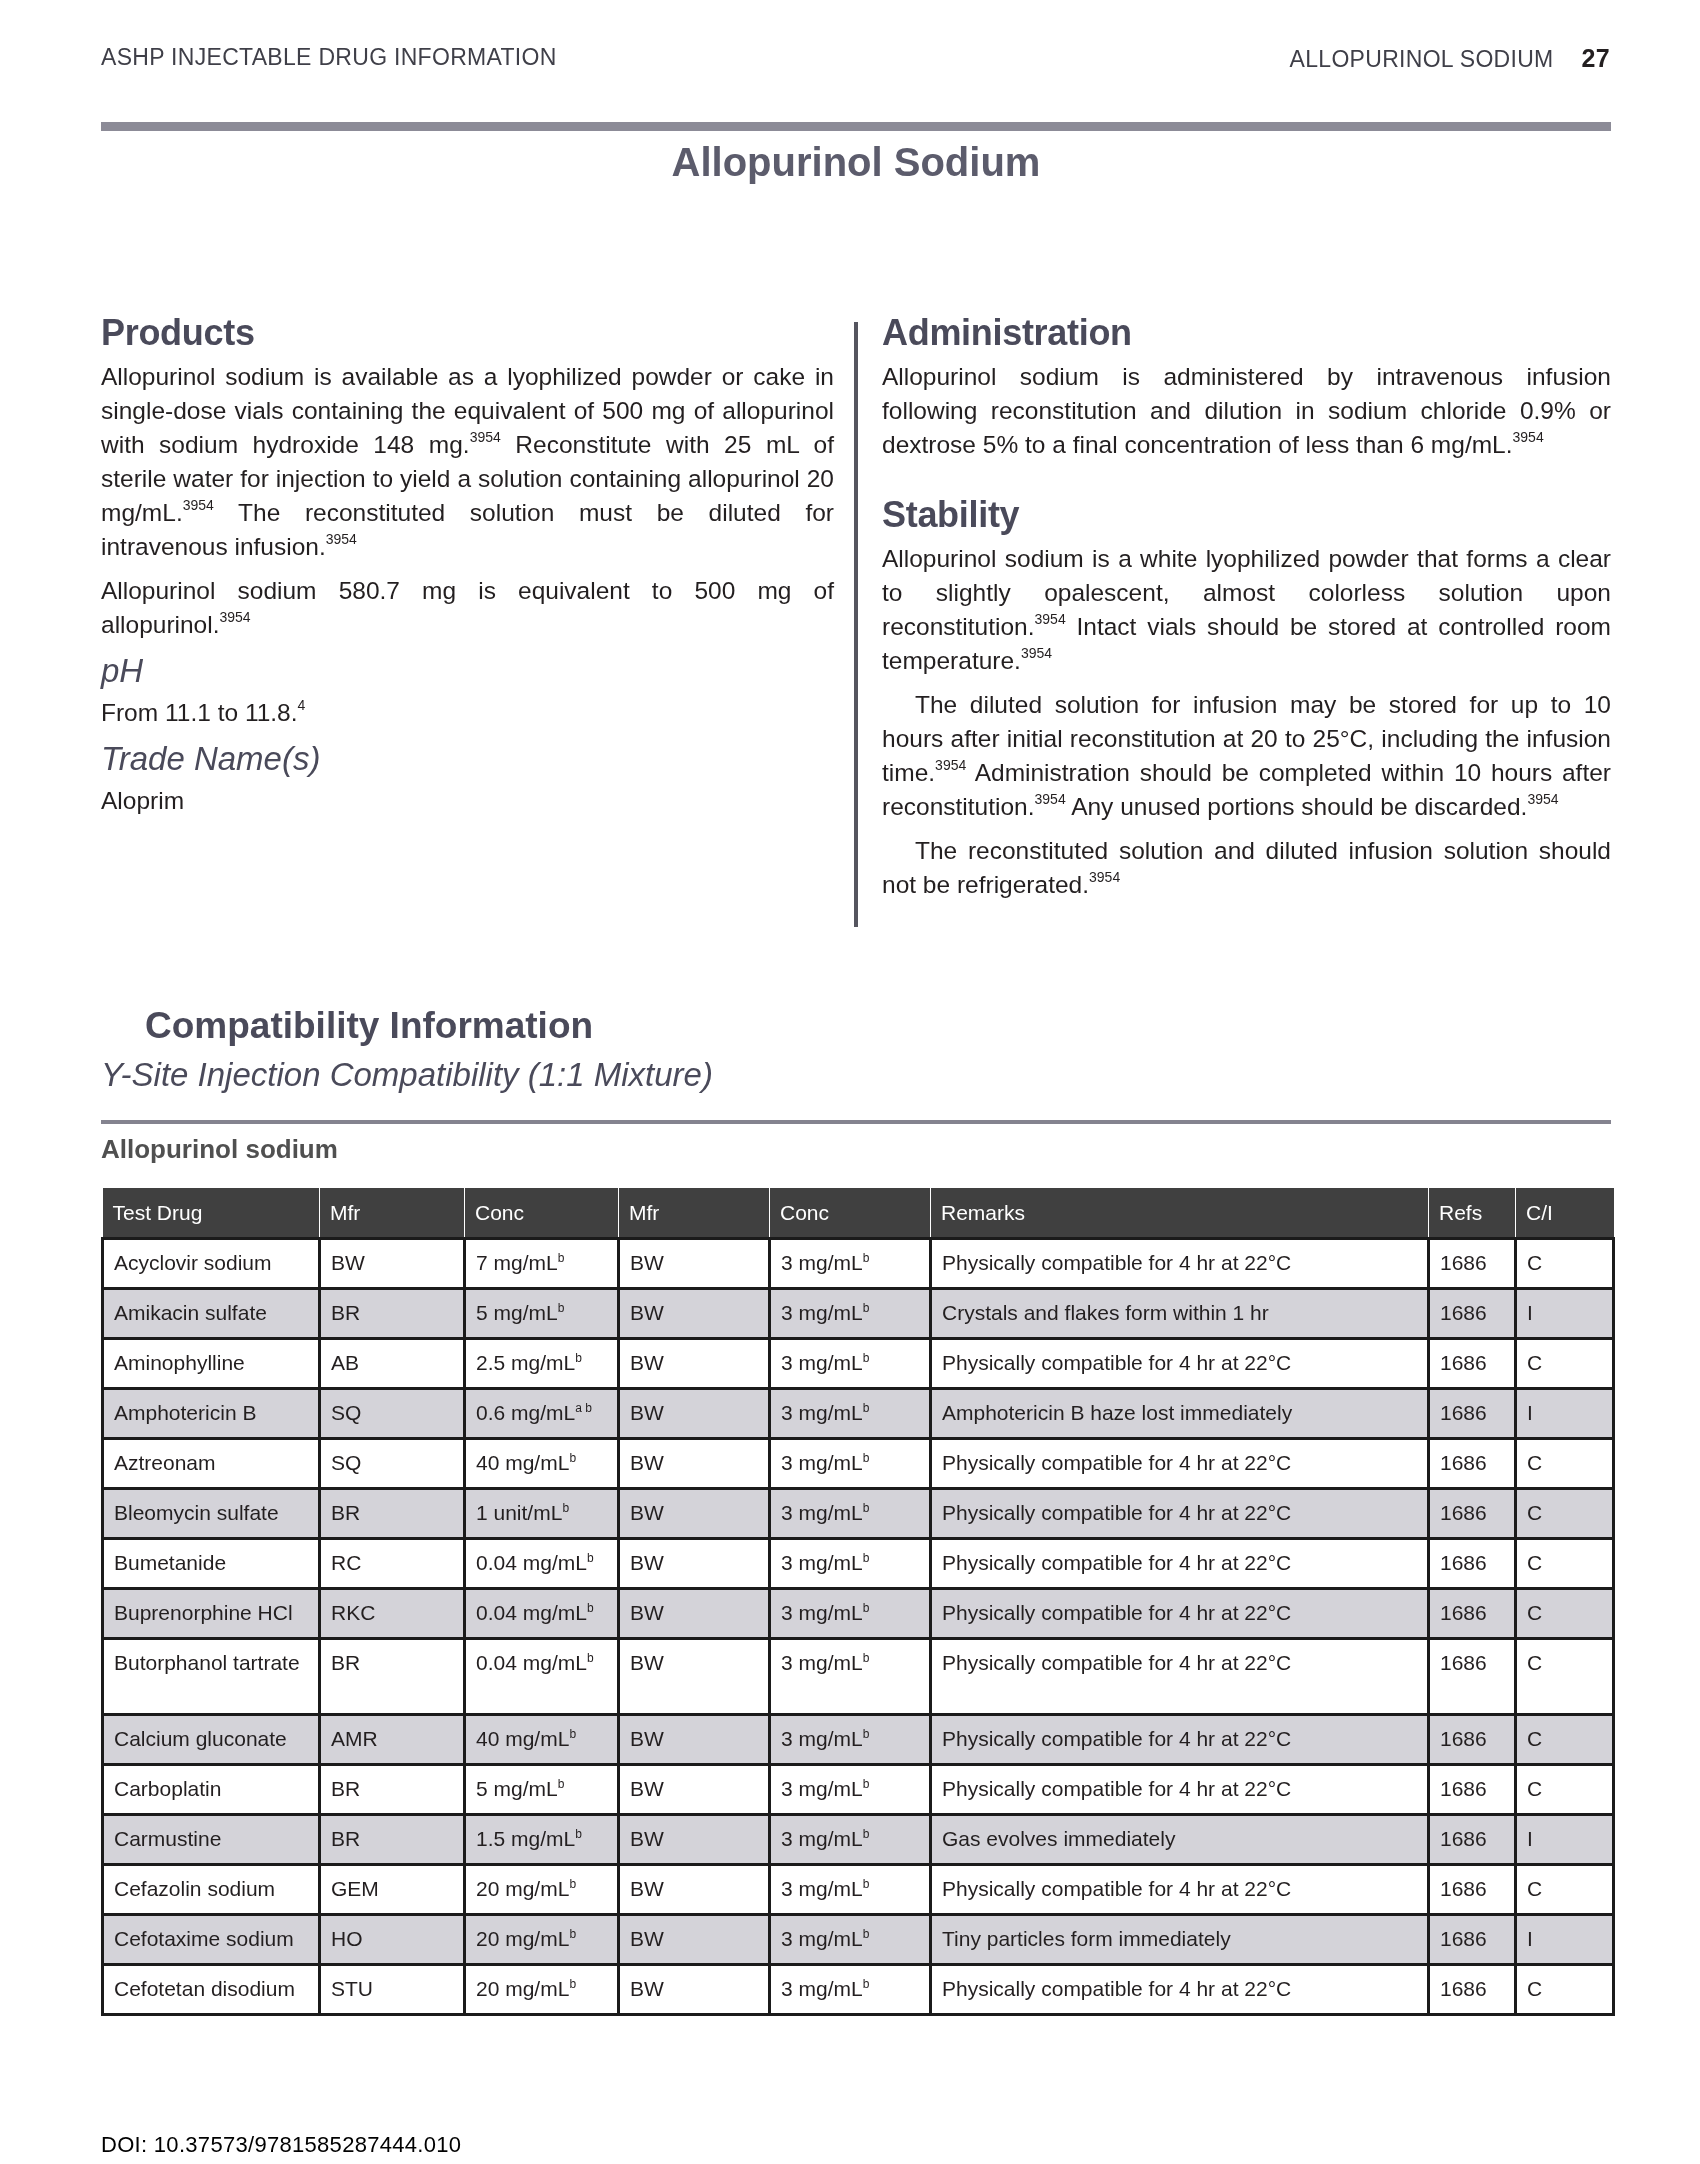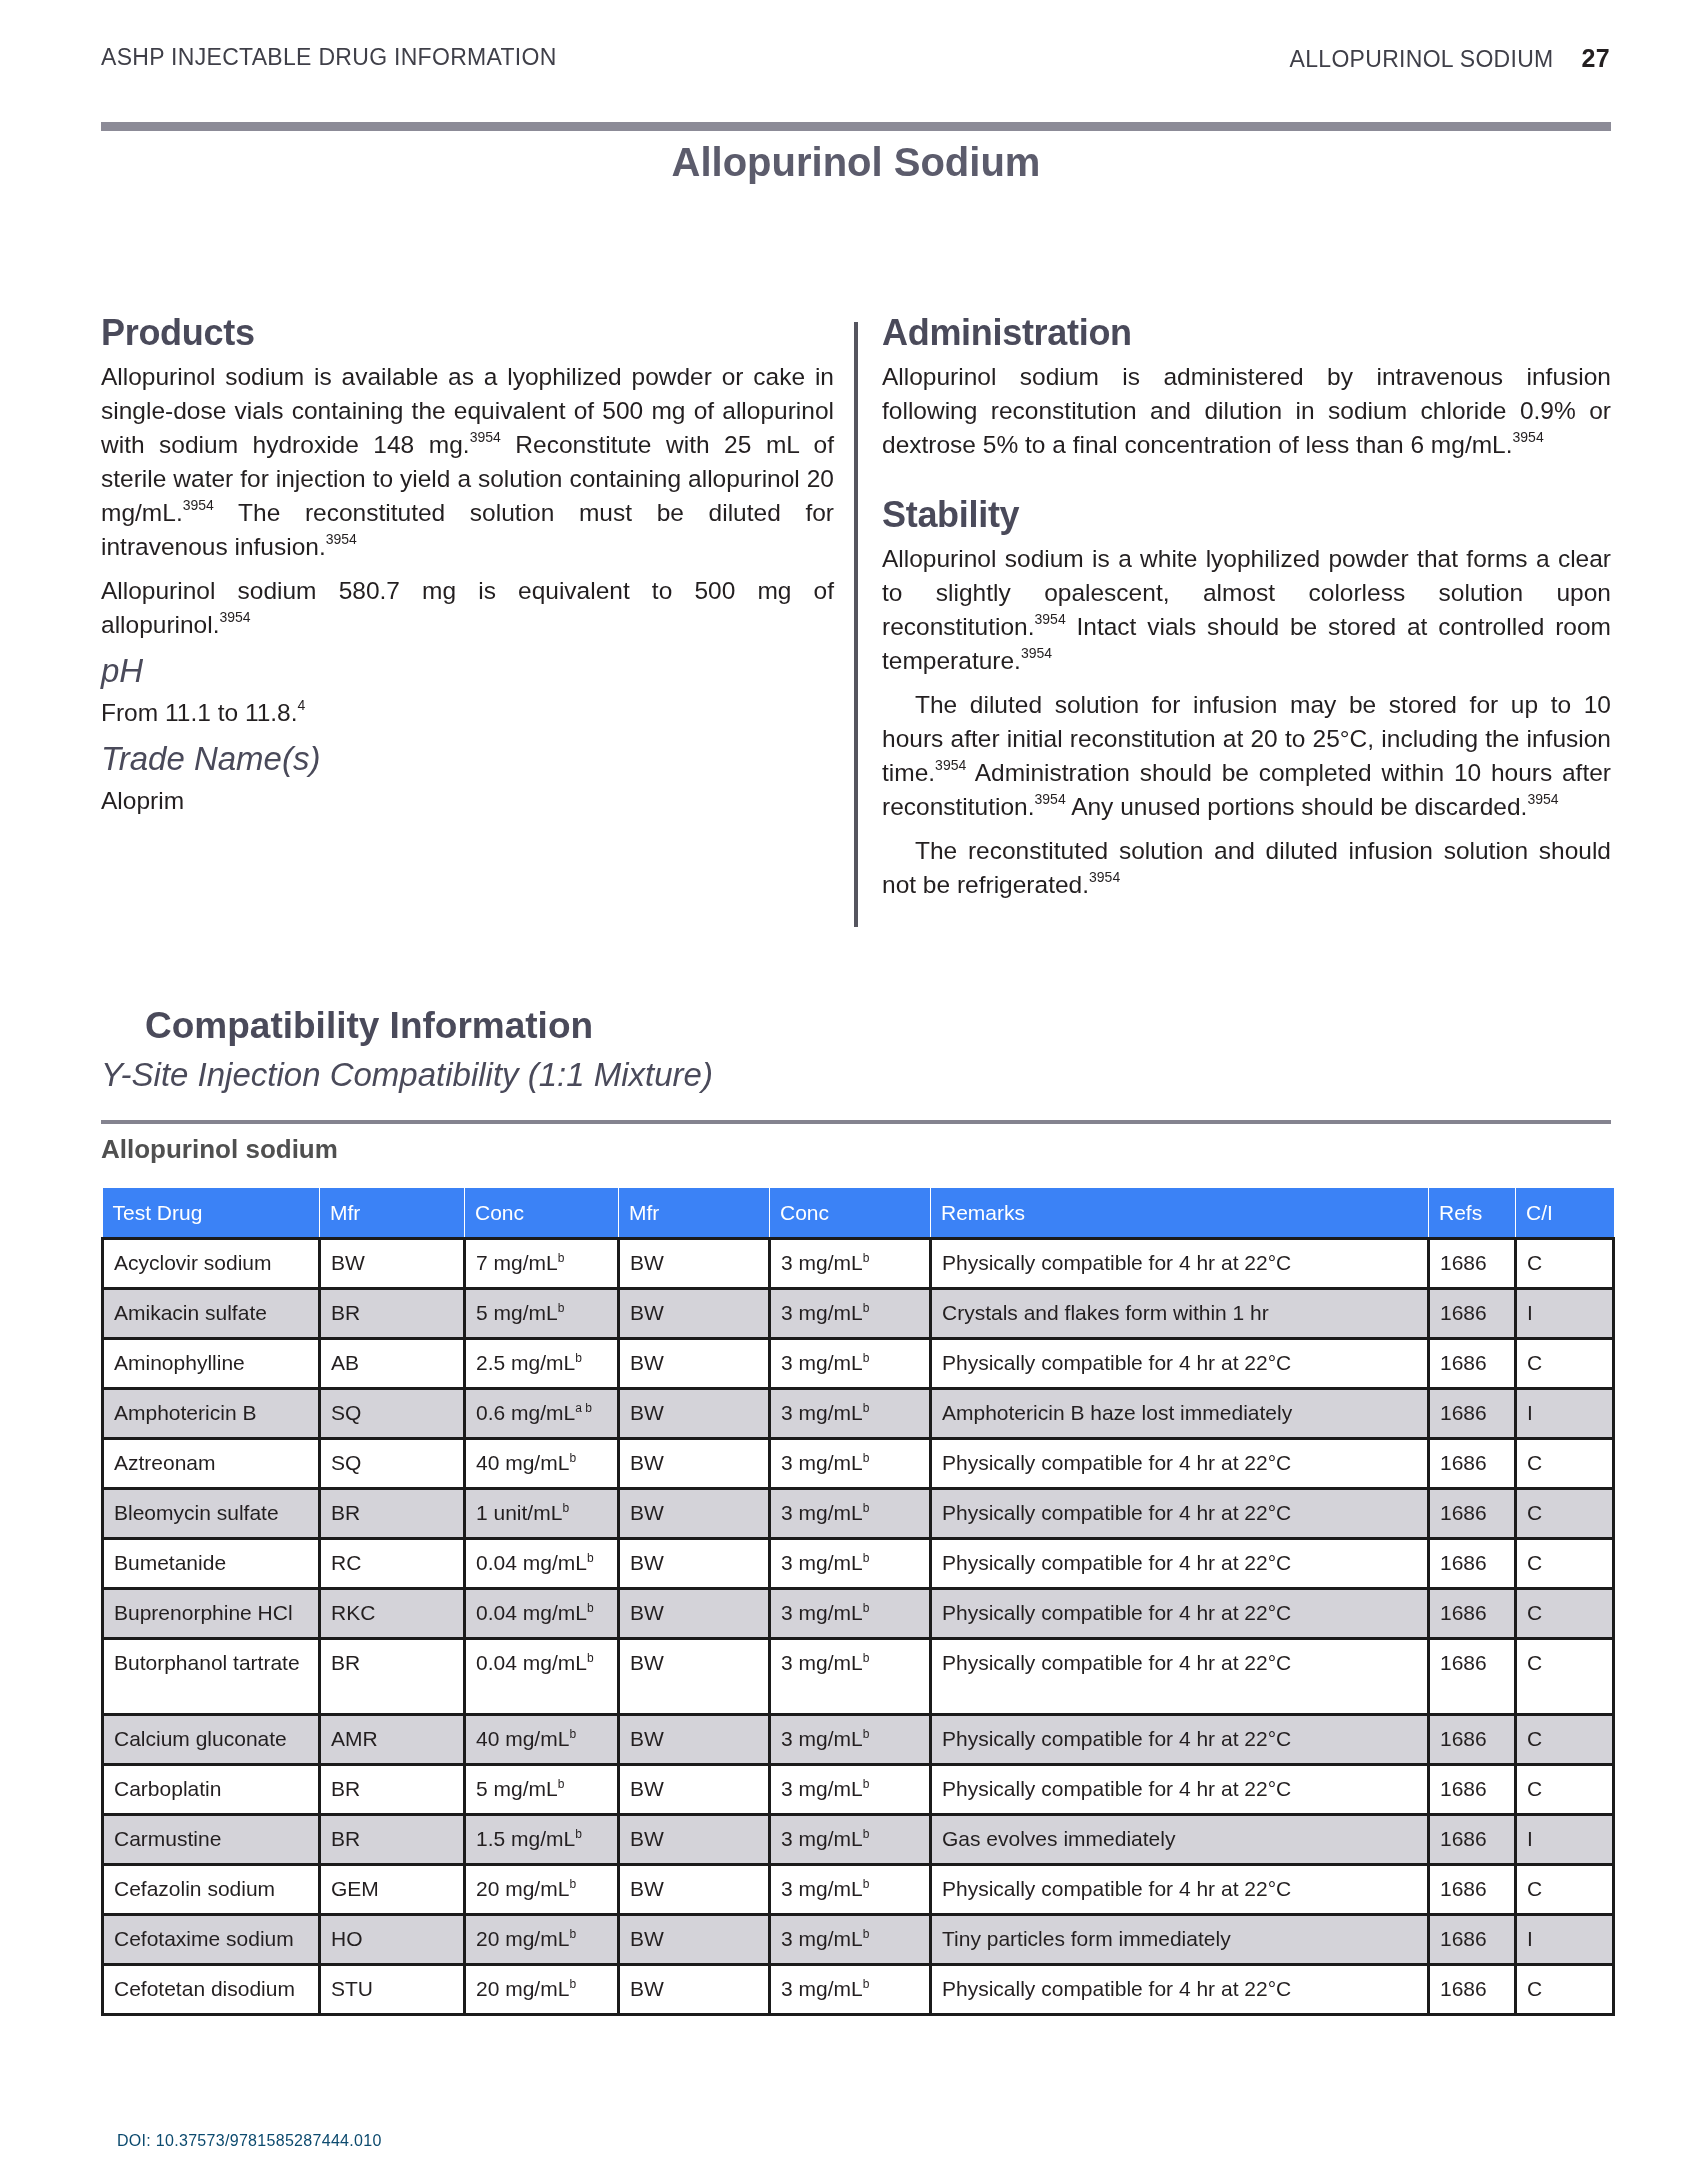--- a/index.html
+++ b/index.html
@@ -27,29 +27,29 @@
   sup { font-size: 14px; line-height: 0; vertical-align: 11px; }
   .gap-sec { height: 22px; }
 
   .compat-title { left: 101px; top: 1005px; font-size: 37px; font-weight: bold; color: #4a4a5a; margin-left: 44px; }
   .compat-sub { left: 101px; top: 1056px; font-size: 33px; font-style: italic; color: #4a4a5a; }
   .compat-rule { left: 101px; top: 1120px; width: 1510px; height: 4px; background: #84838f; }
   .table-caption { left: 101px; top: 1134px; font-size: 26px; font-weight: bold; color: #505050; }
 
   table.compat { position: absolute; left: 101px; top: 1188px; width: 1511px;
                  border-collapse: collapse; table-layout: fixed; font-size: 21px; }
-  table.compat th { background: #3b82f6; color: #ffffff; font-weight: normal; text-align: left;
+  table.compat th { background: #404040; color: #ffffff; font-weight: normal; text-align: left;
                     padding: 0 10px; height: 49px; border-left: 1.5px solid #ffffff; font-size: 21px; }
   table.compat th:first-child { border-left: none; }
   table.compat td { border: 3px solid #1b1b1b; padding: 10px 10px 0 10px; vertical-align: top;
                     height: 37px; color: #231f20; line-height: 26px; }
   table.compat tr.shade td { background: #d4d3d9; }
   table.compat sup { font-size: 12px; vertical-align: 8px; }
 
-  .doi { left: 117px; top: 2132px; font-size: 16px; color: #0c4a6e; letter-spacing: 0.3px; }
+  .doi { left: 101px; top: 2132px; font-size: 22px; color: #000000; letter-spacing: 0.3px; }
 </style>
 </head>
 <body>
 
 <div class="abs running-left">ASHP INJECTABLE DRUG INFORMATION</div>
 <div class="abs running-right">
   <span>ALLOPURINOL SODIUM</span>
   <span class="page-num">27</span>
 </div>
 <div class="abs top-rule"></div>

